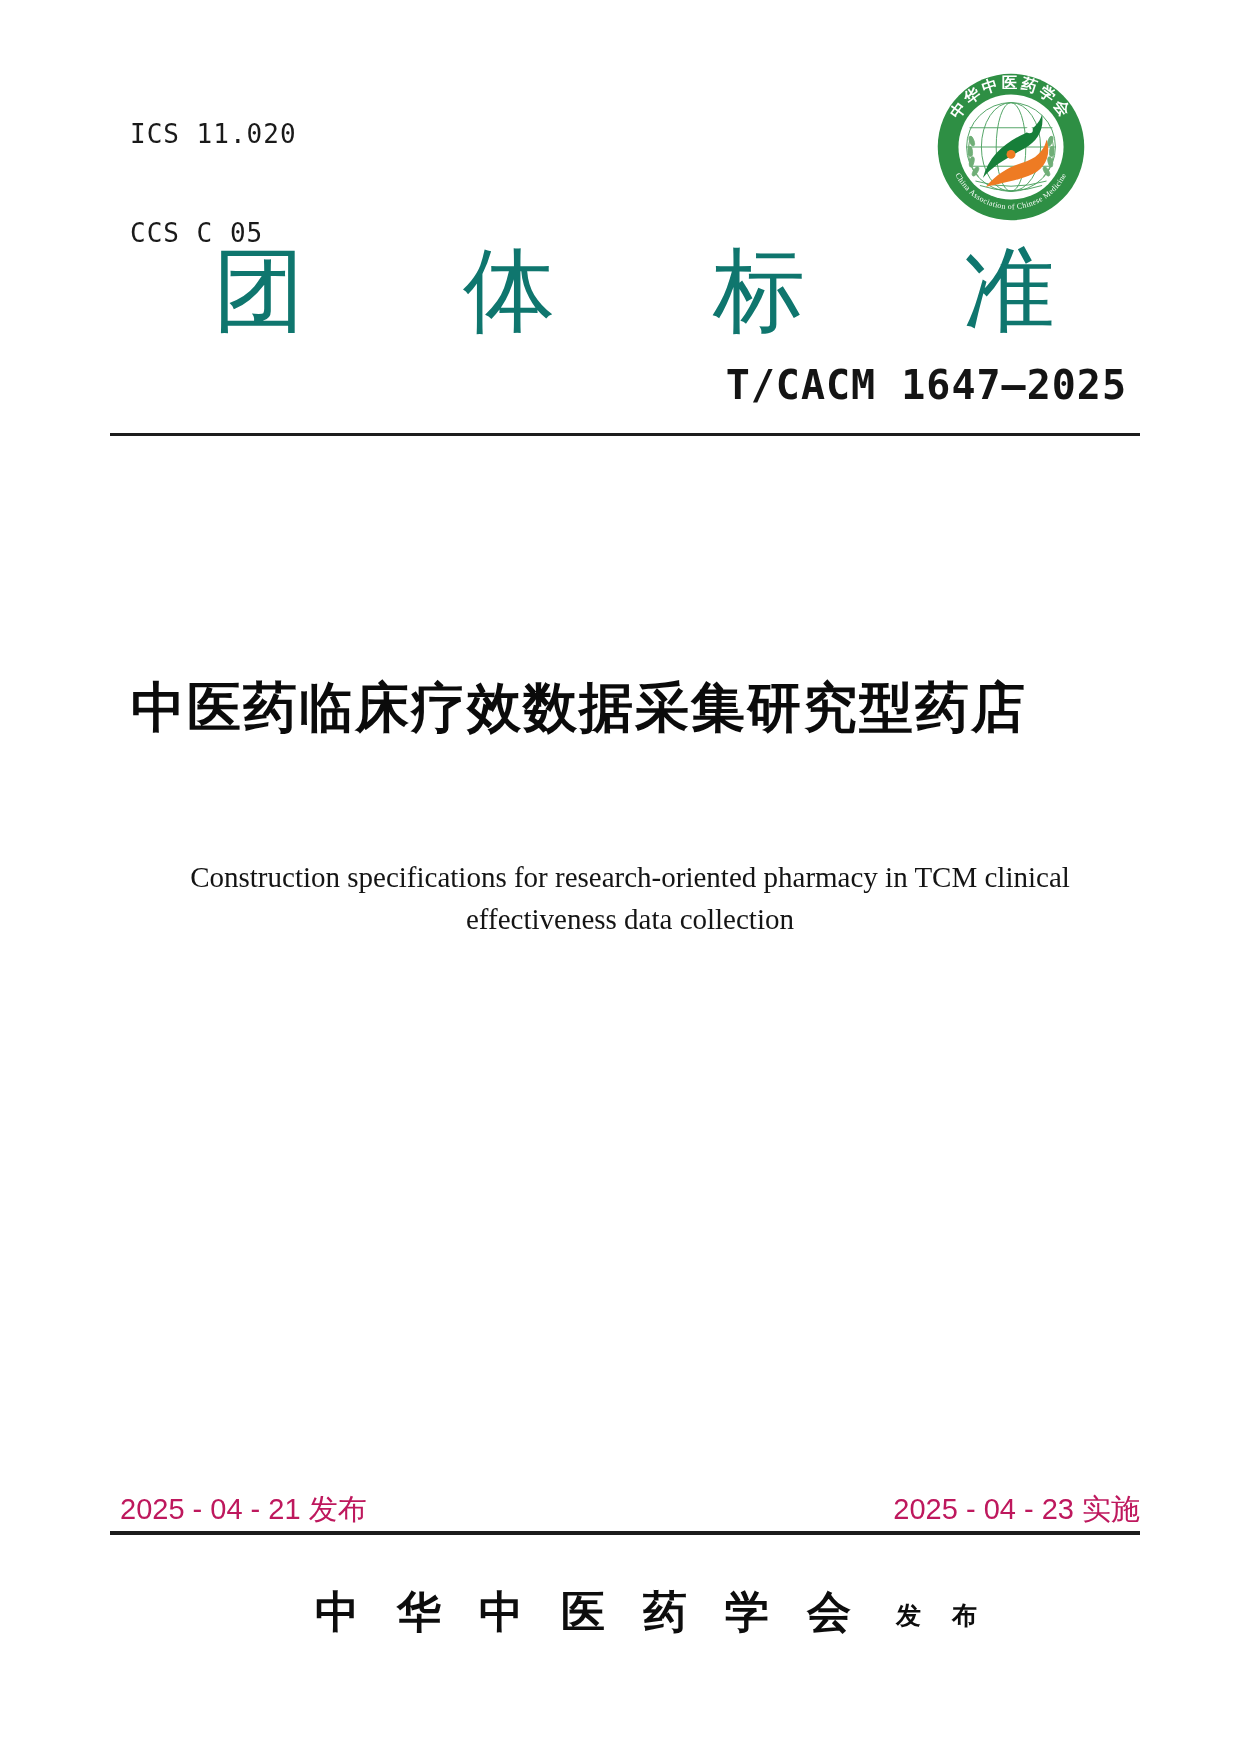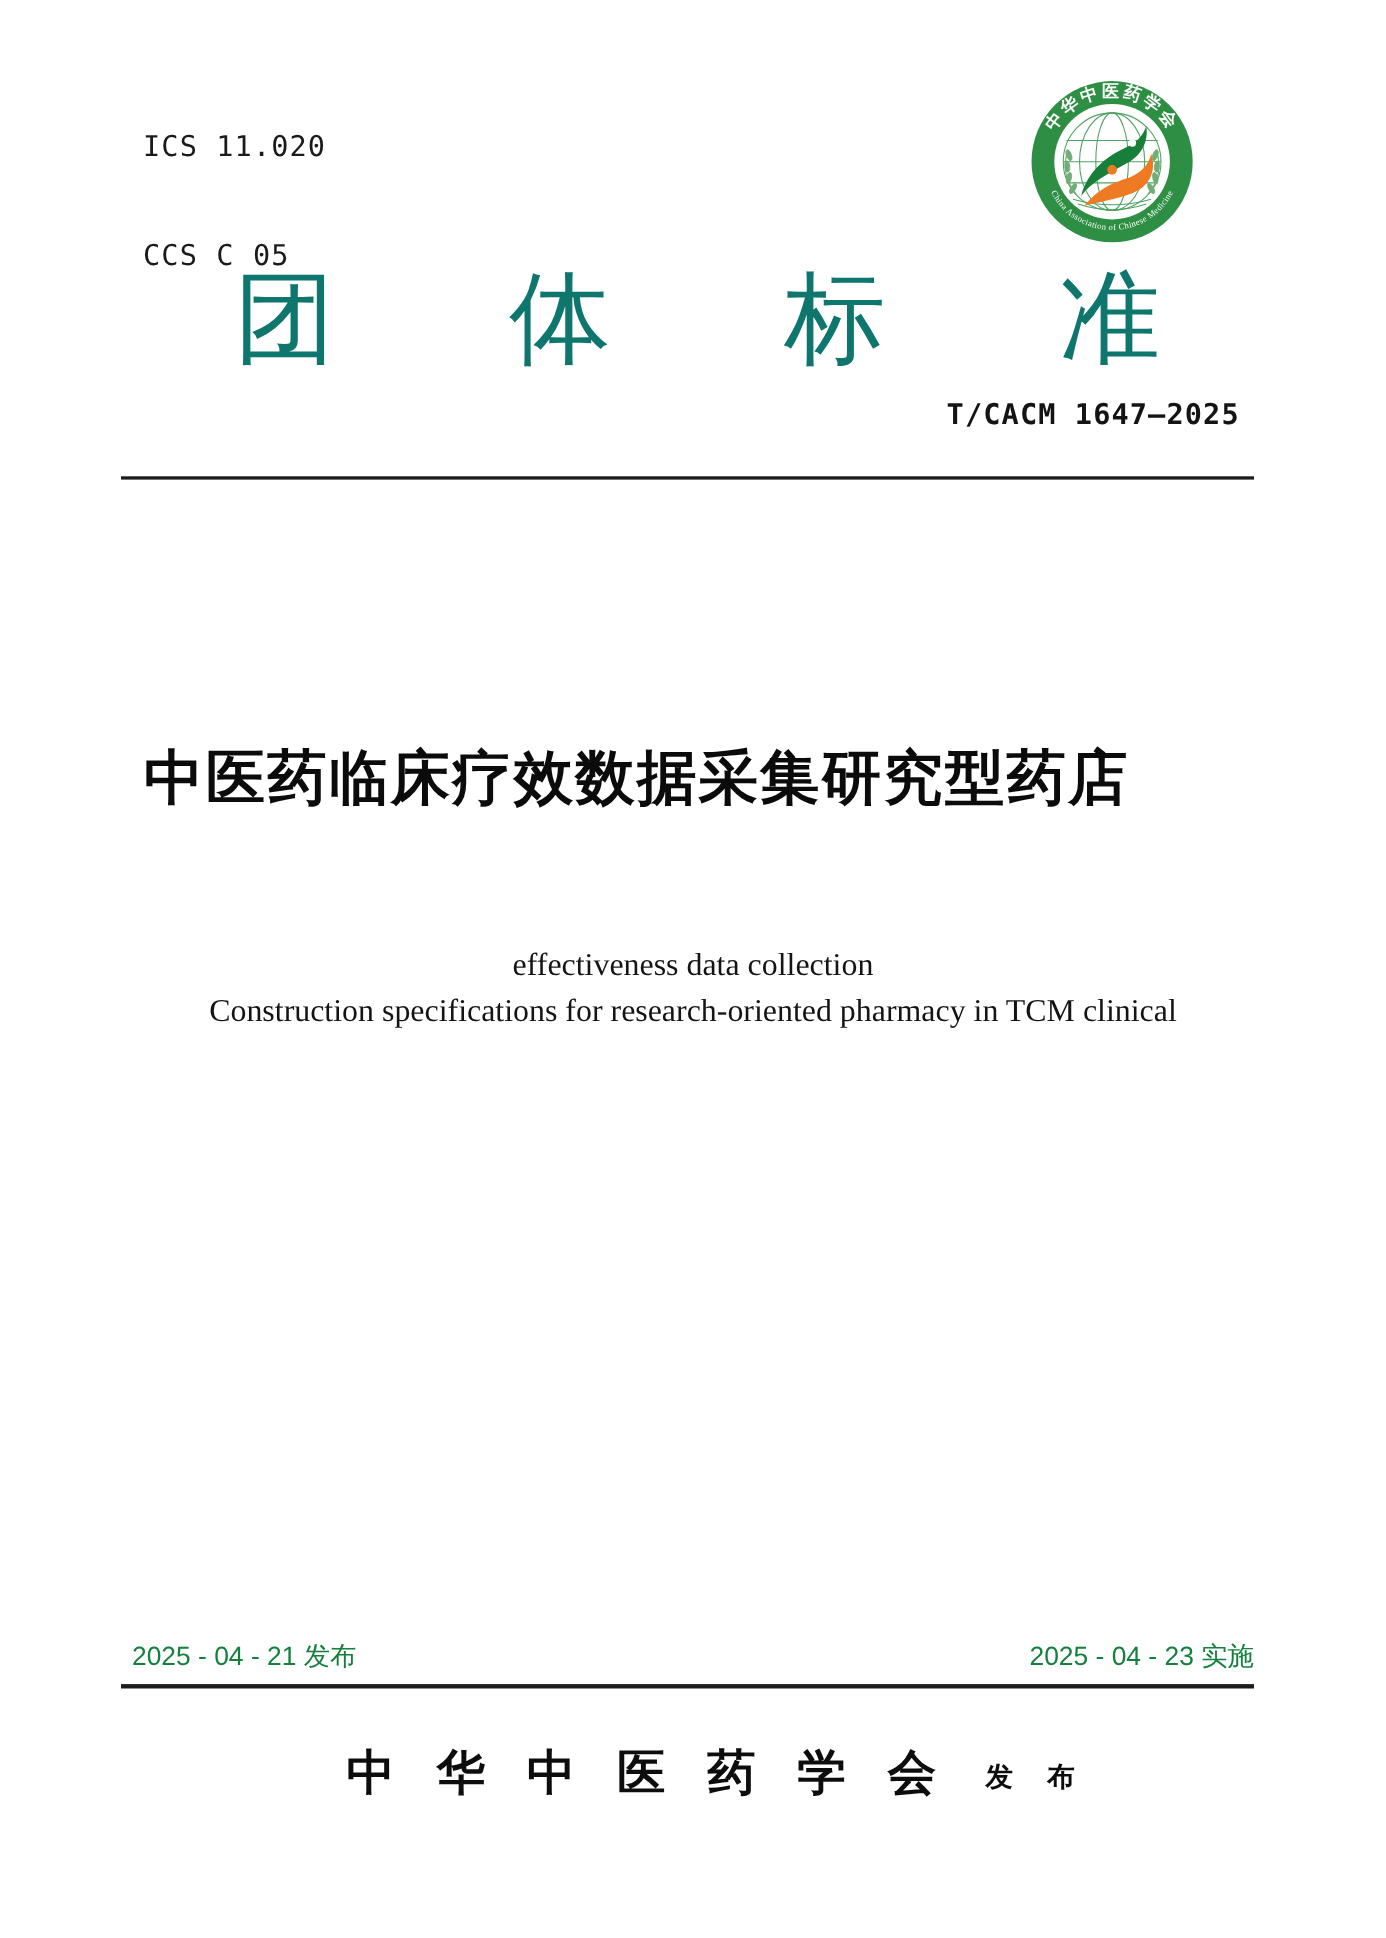--- a/index.html
+++ b/index.html
@@ -47,21 +47,21 @@
     white-space: nowrap;
     color: #0f766e;
     line-height: 1.1;
   }
   
   .std-number {
     position: absolute;
     right: 133px;
     top: 362px;
     font-family: "DejaVu Sans Mono", monospace;
-    font-size: 26px;
+    font-size: 40px;
     font-weight: 600;
     letter-spacing: 1px;
     color: #141414;
   }
   .rule {
     position: absolute;
     left: 110px;
     width: 1030px;
     background: #1c1c1c;
   }
@@ -93,23 +93,23 @@
     color: #141414;
   }
   
   .dates {
     position: absolute;
     left: 120px;
     top: 1490px;
     width: 1020px;
     display: flex;
     justify-content: space-between;
-    font-size: 24px;
+    font-size: 29px;
     font-weight: 500;
-    color: #15803d;
+    color: #be185d;
     white-space: pre;
     align-items: center;
   }
   
   .publisher-row {
     position: absolute;
     left: 315px;
     top: 1588px;
     display: flex;
     align-items: flex-end;
@@ -194,22 +194,22 @@
 
   <div class="std-number">T/CACM 1647—2025</div>
 
   <div class="rule rule-top"></div>
 
   <div class="title">
     <div>中医药临床疗效数据采集研究型药店</div>
   </div>
 
   <div class="subtitle">
+    <div>Construction specifications for research-oriented pharmacy in TCM clinical</div>
     <div>effectiveness data collection</div>
-    <div>Construction specifications for research-oriented pharmacy in TCM clinical</div>
   </div>
 
   <div class="dates">
     <span>2025 - 04 - 21 发布</span>
     <span>2025 - 04 - 23 实施</span>
   </div>
 
   <div class="rule rule-bottom"></div>
 
   <div class="publisher-row">

